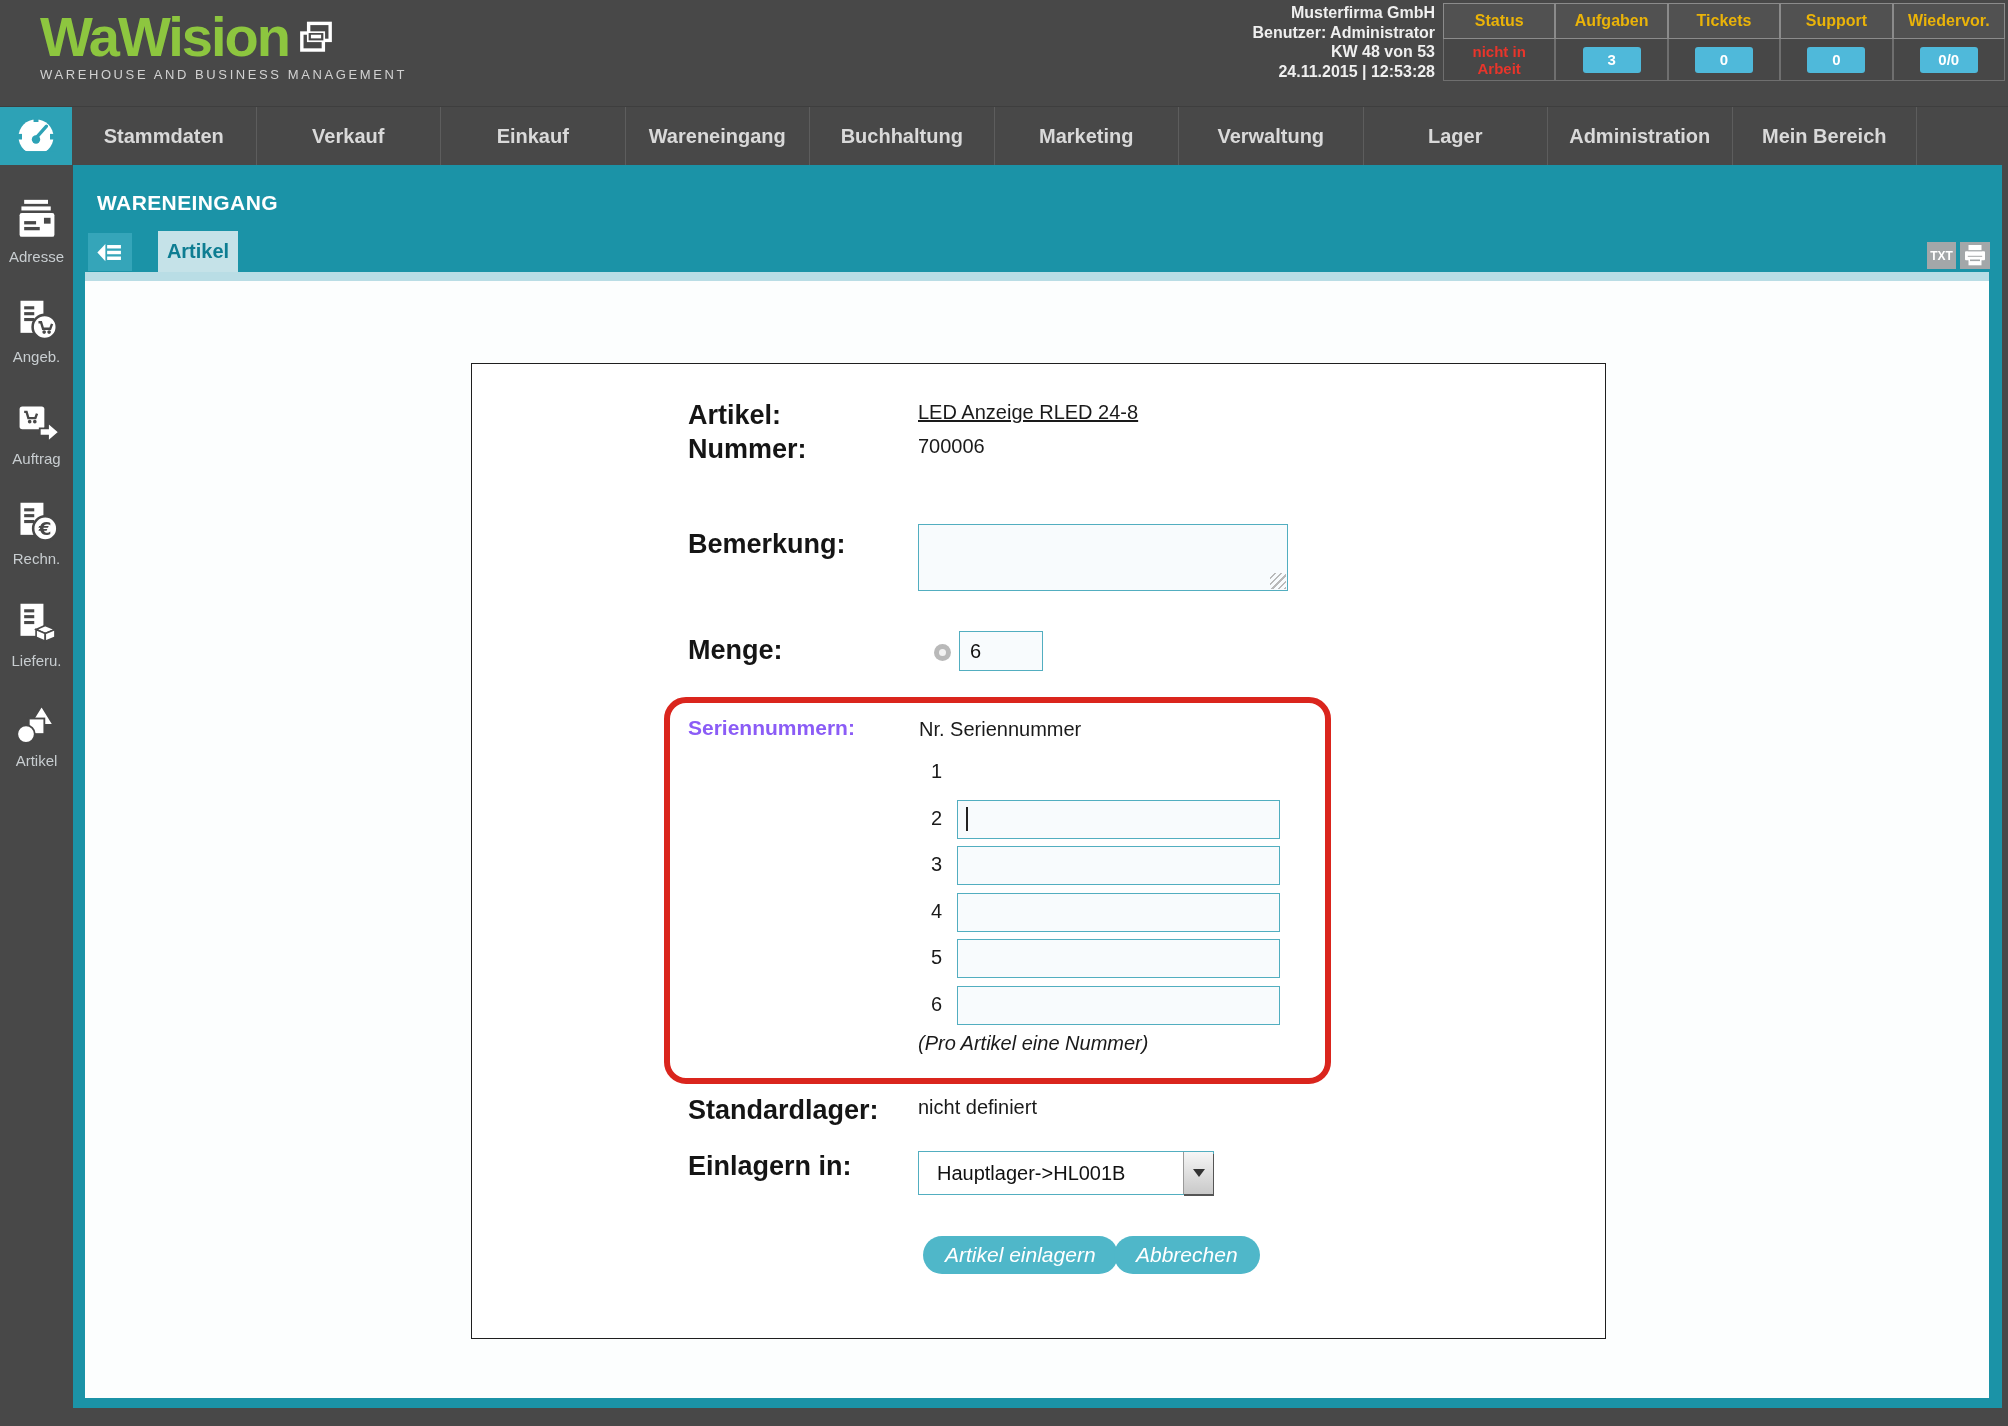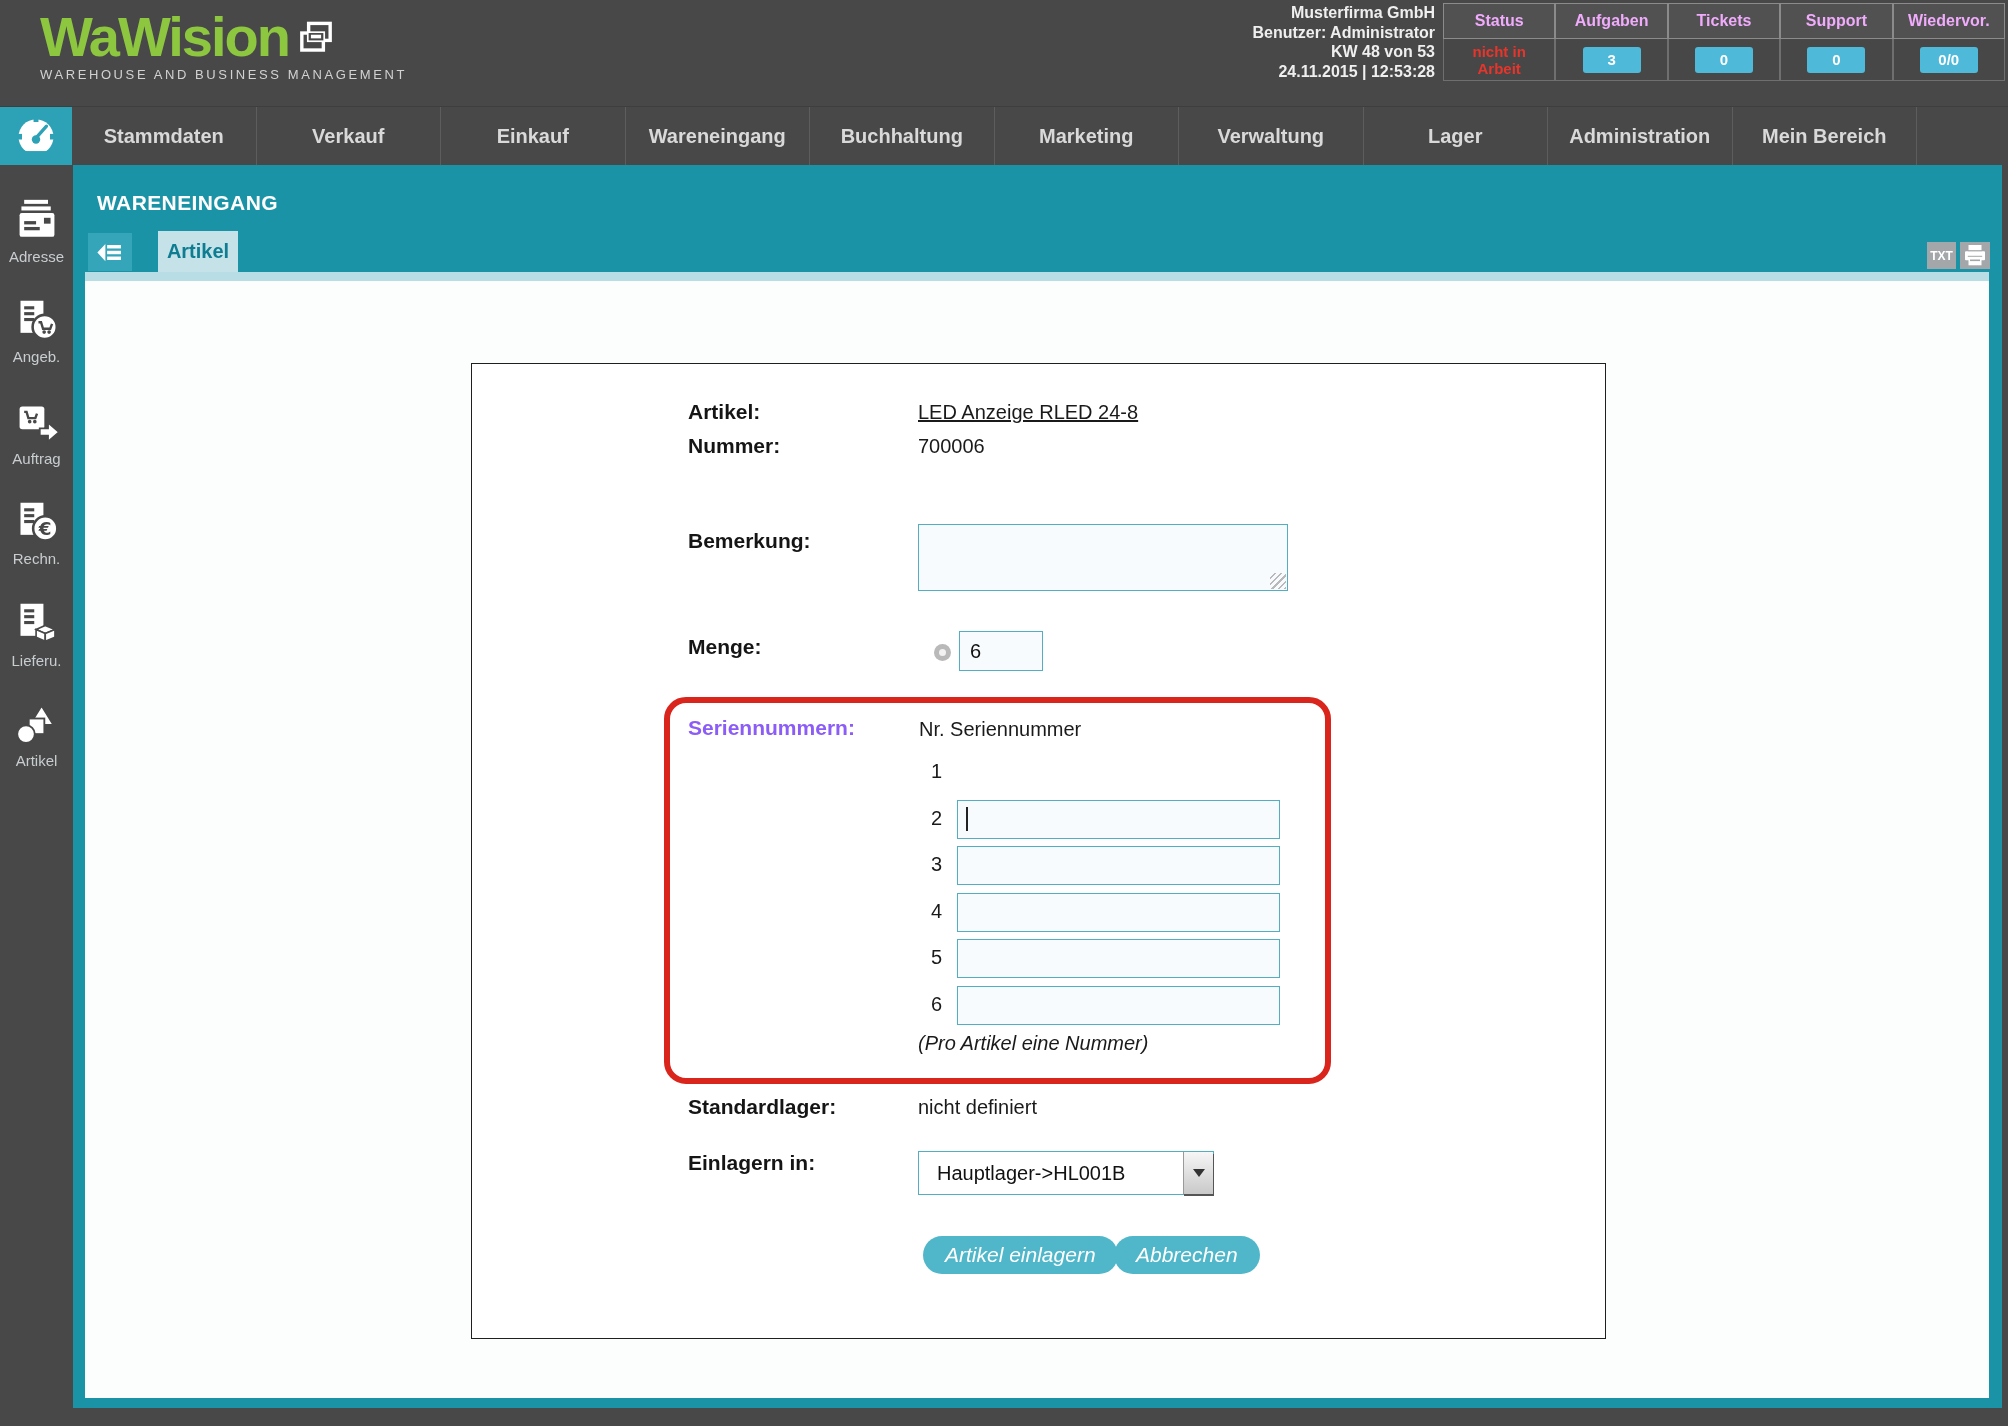--- a/index.html
+++ b/index.html
@@ -9,21 +9,21 @@
 
   
   .topbar { position:absolute; left:0; top:0; width:2008px; height:106px; background:#484848; }
   .logo { position:absolute; left:40px; top:8px; }
   .logo-row { display:flex; align-items:center; }
   .logo-text { color:#8dc63f; font-size:56px; font-weight:700; letter-spacing:-2px; line-height:58px; }
   .logo-mark { margin-left:10px; display:inline-flex; }
   .logo-tagline { color:#d2d2d2; font-size:13px; letter-spacing:2.6px; margin-top:1px; }
   .header-info { position:absolute; right:573px; top:3px; text-align:right; color:#efefef; font-size:16px; font-weight:700; line-height:19.5px; }
   .status-table { position:absolute; left:1443px; top:3px; width:562px; height:78px; display:grid; grid-template-columns:repeat(5,1fr); grid-template-rows:36px 42px; }
-  .st-h { background:#515151; border:1px solid #8b8b8b; color:#f0abfc; font-size:16px; font-weight:700; display:flex; align-items:center; justify-content:center; }
+  .st-h { background:#515151; border:1px solid #8b8b8b; color:#eab308; font-size:16px; font-weight:700; display:flex; align-items:center; justify-content:center; }
   .st-v { background:#474747; border:1px solid #6f6f6f; border-top:none; display:flex; align-items:center; justify-content:center; }
   .status-text { color:#e8352b; font-weight:700; font-size:15px; text-align:center; line-height:17px; width:70px; }
   .badge { min-width:58px; padding:0 6px; height:26px; background:#4fb9da; border-radius:3px; color:#fff; font-weight:700; font-size:15px; display:flex; align-items:center; justify-content:center; }
 
   
   .nav { position:absolute; left:0; top:106px; width:2008px; height:59px; display:flex; border-top:1px solid #3e3e3e; }
   .nav-home { width:72px; height:100%; background:#2da2b6; display:flex; align-items:center; justify-content:center; flex:none; cursor:pointer; }
   .nav-item { flex:1 1 0; display:flex; align-items:center; justify-content:center; color:#d9d9d9; font-size:20px; font-weight:700; border-left:1px solid #5d5d5d; cursor:pointer; }
   .nav-spacer { width:92px; flex:none; border-left:1px solid #5d5d5d; }
 
@@ -38,21 +38,21 @@
   .page-title { position:absolute; left:24px; top:26px; color:#fff; font-size:21px; font-weight:700; letter-spacing:0.4px; }
   .back-btn { position:absolute; left:15px; top:68px; width:44px; height:38px; background:#35a5b9; display:flex; align-items:center; justify-content:center; cursor:pointer; }
   .tab { position:absolute; left:85px; top:66px; width:80px; height:41px; background:#c5e2e8; color:#0e7d92; font-size:20px; font-weight:700; display:flex; align-items:center; justify-content:center; cursor:pointer; }
   .txt-btn { position:absolute; right:46px; top:77px; width:29px; height:27px; background:#a3a7a9; color:#fff; font-size:12px; font-weight:700; display:flex; align-items:center; justify-content:center; cursor:pointer; }
   .print-btn { position:absolute; right:12px; top:77px; width:30px; height:27px; background:#a3a7a9; display:flex; align-items:center; justify-content:center; cursor:pointer; }
   .light-strip { position:absolute; left:12px; top:107px; width:1904px; height:9px; background:#b9dde5; }
   .panel { position:absolute; left:12px; top:116px; width:1904px; height:1117px; background:#fcfefe; }
 
   
   .formbox { position:absolute; left:386px; top:82px; width:1135px; height:976px; background:#fff; border:1px solid #1f1f1f; }
-  .flabel { position:absolute; left:216px; font-size:21px; font-weight:700; color:#151515; white-space:nowrap; }
+  .flabel { position:absolute; left:216px; font-size:27px; font-weight:700; color:#151515; white-space:nowrap; }
   .fvalue { position:absolute; left:446px; font-size:20px; color:#1a1a1a; white-space:nowrap; }
   .link { text-decoration:underline; cursor:pointer; }
   .ta-wrap { position:absolute; left:446px; top:160px; width:370px; height:67px; }
   .ta-wrap textarea { width:100%; height:100%; border:1px solid #52aec0; background:#f8fbfd; resize:none; font-family:"Liberation Sans",sans-serif; font-size:19px; padding:6px; }
   .resize-grip { position:absolute; right:2px; bottom:2px; width:16px; height:16px; background:
      repeating-linear-gradient(135deg, transparent 0 3px, #b9b9b9 3px 4.5px); cursor:nwse-resize; }
   .radio { position:absolute; left:462px; top:280px; width:17px; height:17px; border-radius:50%; background:#b9b9b9; display:flex; align-items:center; justify-content:center; cursor:pointer; }
   .radio .dot { width:7px; height:7px; border-radius:50%; background:#f2f2f2; }
   .tealinput { border:1px solid #52aec0; background:#f8fbfd; font-family:"Liberation Sans",sans-serif; font-size:20px; color:#111; padding:0 10px; letter-spacing:0.4px; }
   .menge-input { position:absolute; left:487px; top:267px; width:84px; height:40px; }

